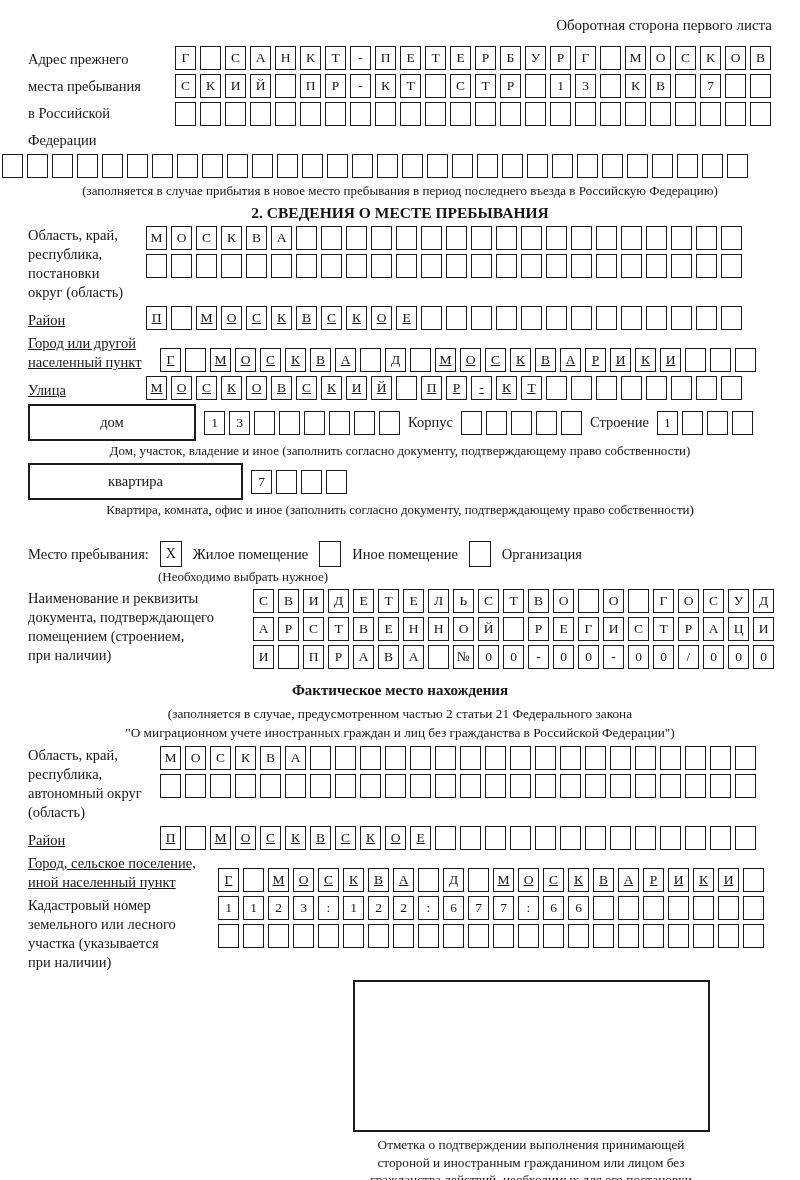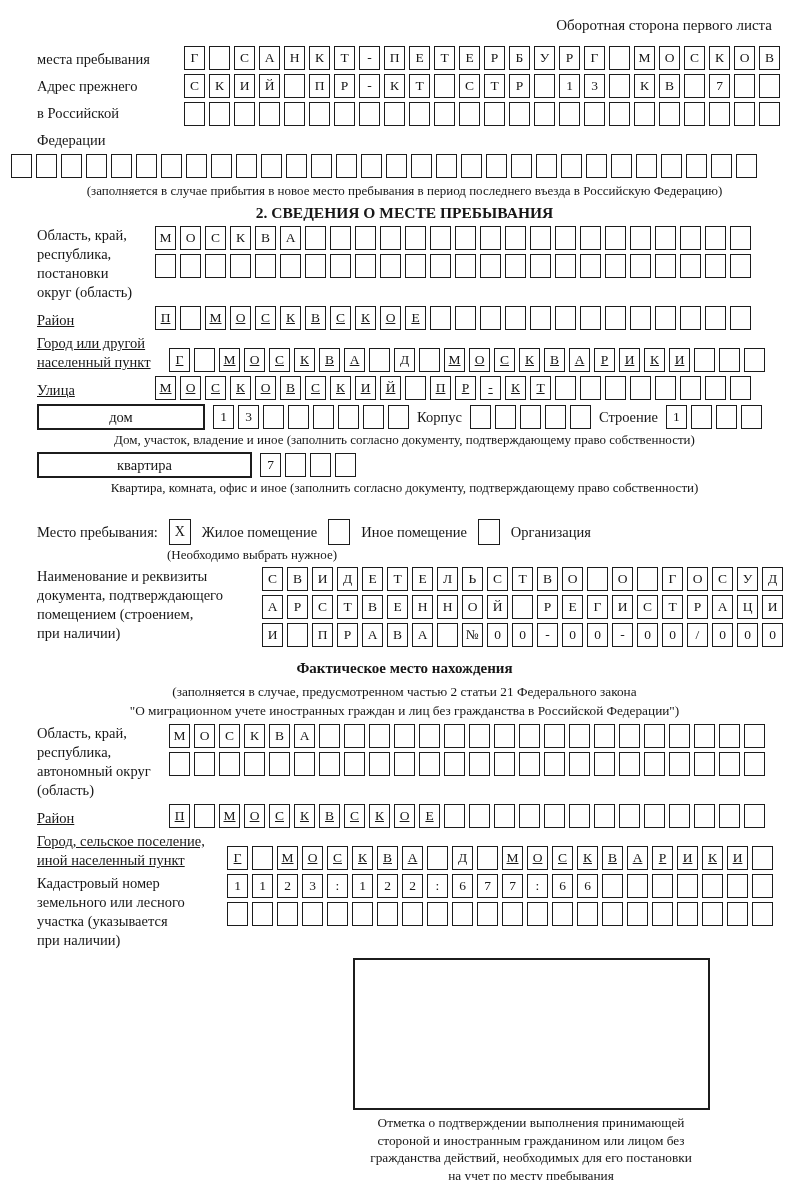--- a/index.html
+++ b/index.html
@@ -1,20 +1,20 @@
 <!DOCTYPE html>
 <html><head>
 <meta charset="utf-8">
 <style>
   html,body{margin:0;padding:0;}
   body{
     width:800px;height:1180px;overflow:hidden;background:#ffffff;
     font-family:"Liberation Serif","DejaVu Serif",serif;color:#161616;
   }
-  .page{box-sizing:border-box;width:800px;height:1180px;padding:16px 28px 0 37px;}
+  .page{box-sizing:border-box;width:800px;height:1180px;padding:16px 28px 0 28px;}
   .header-note{text-align:right;font-size:15px;line-height:18px;}
   
   .cells-col{display:flex;flex-direction:column;}
   .cell-row{display:flex;gap:4px;margin-bottom:4px;}
   .cell{
     flex:none;box-sizing:border-box;width:21px;height:24px;
     border:1.6px solid #1c1c1c;display:flex;align-items:center;justify-content:center;
     font-size:13.5px;line-height:1;background:#fff;
   }
   .field{display:flex;align-items:flex-start;margin-top:4px;}
@@ -26,21 +26,21 @@
   .lw2{width:132px;}
   .lw3{width:132px;}
   .lw4{width:190px;}
   .lw5{width:225px;}
   .full-row{margin-left:-26px;margin-top:0;}
   .small-caption{font-size:13px;text-align:center;margin-top:1px;line-height:17px;}
   .sec-title{text-align:center;font-weight:bold;font-size:15.5px;margin-top:5px;margin-bottom:2px;}
   .house-row{display:flex;align-items:center;gap:8px;margin-top:4px;}
   .house-row .cell-row{margin-bottom:0;}
   .wide-box{
-    box-sizing:border-box;border:2px solid #1c1c1c;height:26px;
+    box-sizing:border-box;border:2px solid #1c1c1c;height:37px;
     display:flex;align-items:center;justify-content:center;font-size:14.5px;background:#fff;
   }
   .house-box{width:168px;}
   .apt-box{width:215px;}
   .inline-label{font-size:14.5px;white-space:nowrap;}
   .stay-row{display:flex;align-items:center;gap:11px;font-size:14.5px;margin-top:23px;}
   .checkbox{
     flex:none;box-sizing:border-box;width:22px;height:26px;border:1.7px solid #1c1c1c;
     display:flex;align-items:center;justify-content:center;font-size:14px;background:#fff;
   }
@@ -52,22 +52,22 @@
 </style>
 </head>
 <body>
 
 <div class="page">
 
   <div class="header-note">Оборотная сторона первого листа</div>
 
   <div class="field" style="margin-top:12px;">
     <div class="flabel lw-prev">
+        <div class="line">Адрес прежнего</div>
         <div class="line">места пребывания</div>
-        <div class="line">Адрес прежнего</div>
         <div class="line">в Российской</div>
         <div class="line">Федерации</div>
       </div>
     <div class="cells-col">
       <div class="cell-row">
           <div class="cell">Г</div>
           <div class="cell"></div>
           <div class="cell">С</div>
           <div class="cell">А</div>
           <div class="cell">Н</div>

